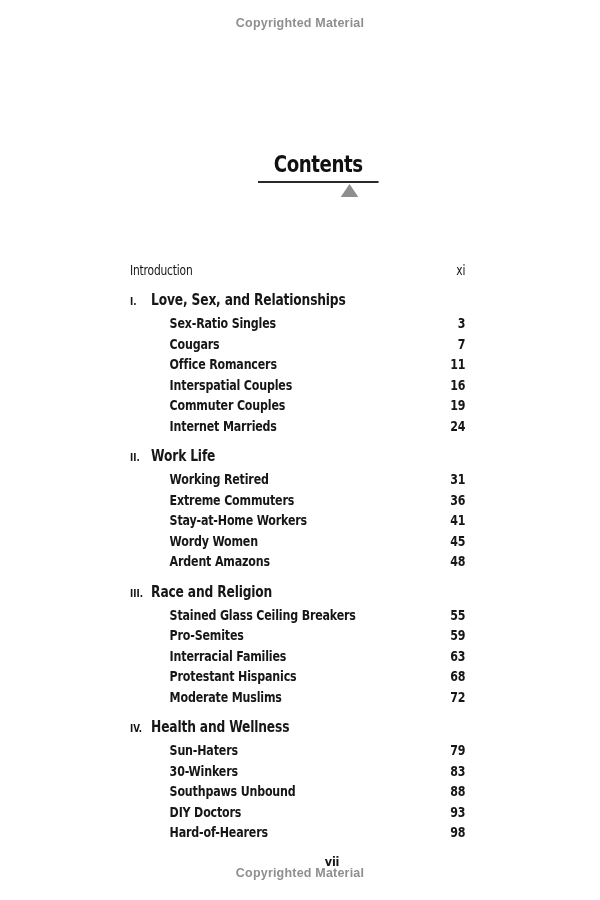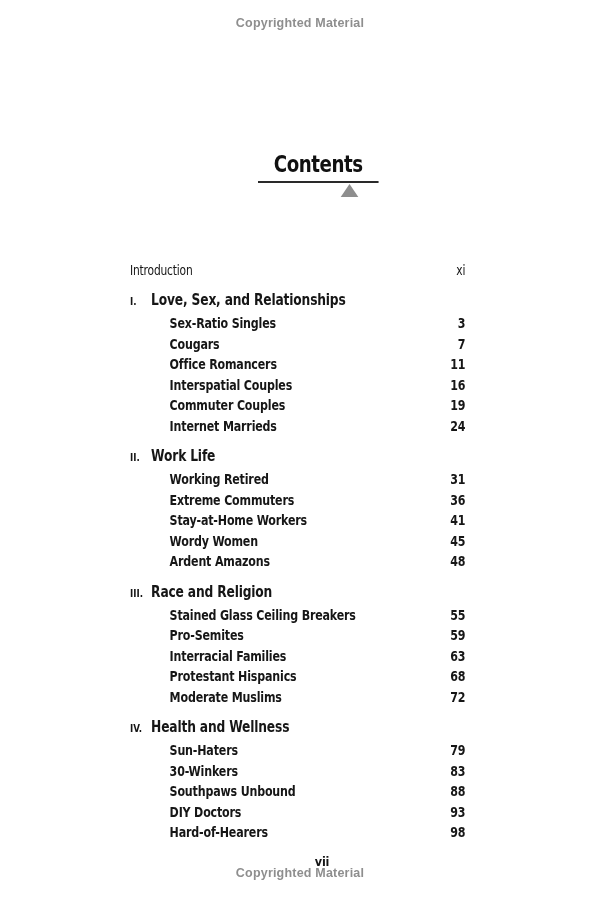--- a/index.html
+++ b/index.html
@@ -11,21 +11,21 @@
   }
   
   .copyright{
     position:absolute;left:0;width:600px;text-align:center;
     font-family:"Liberation Sans",sans-serif;font-stretch:normal;
     font-size:12.5px;font-weight:700;color:#8e8e8e;letter-spacing:.2px;
   }
   .copyright.top{top:16px;}
   .copyright.bottom{top:866px;}
   .folio{
-    position:absolute;top:854px;left:322px;transform:translateX(-50%);
+    position:absolute;top:854px;left:332px;transform:translateX(-50%);
     font-size:12.5px;font-weight:700;color:#161616;letter-spacing:-.2px;
   }
   
   .heading-block{
     position:absolute;left:258px;top:151px;width:137px;
     transform:scaleX(0.88);transform-origin:0 0;
   }
   .heading{
     font-size:23px;line-height:27px;font-weight:700;text-align:center;
     letter-spacing:-.5px;color:#111111;white-space:nowrap;

